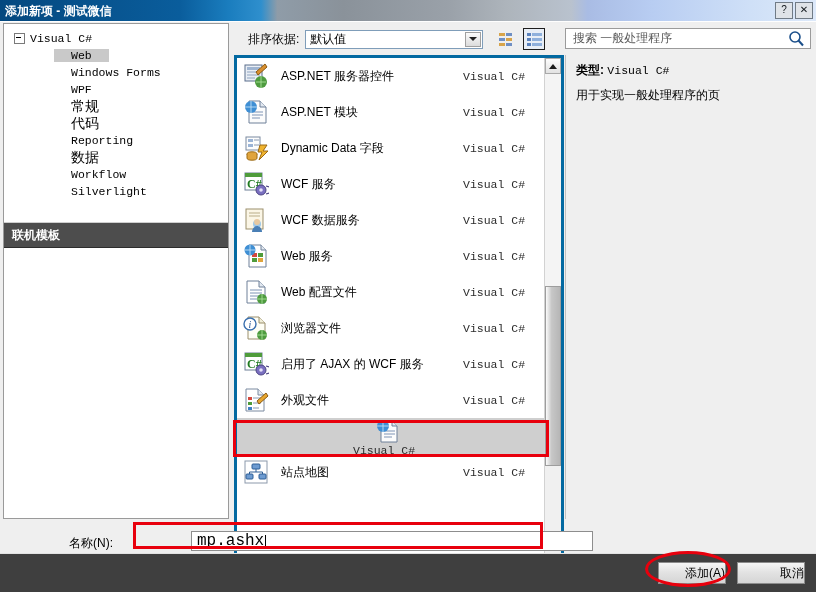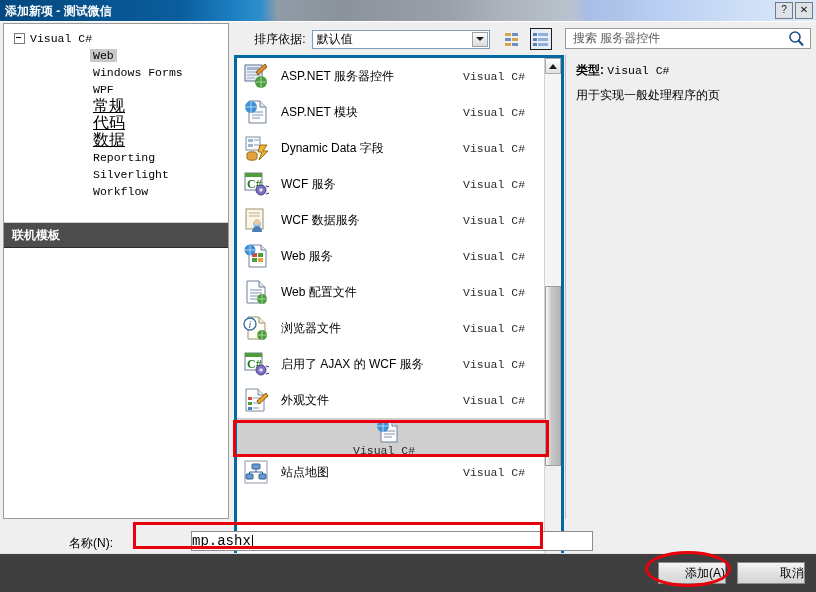--- a/index.html
+++ b/index.html
@@ -67,35 +67,35 @@
   }
   .tnode.root{padding-left:10px;}
   .expander{
     width:9px;height:9px;border:1px solid #7a7a7a;background:#fff;
     display:inline-block;position:relative;margin-right:5px;flex:none;
   }
   .expander:before{
     content:"";position:absolute;left:1px;top:3px;width:5px;height:1px;background:#000;
   }
   .tchild{padding-left:50px;}
-  .tchild .lbl{padding:0 3px;margin-left:36px;}
+  .tchild .lbl{padding:0 17px;}
   .tchild.sel .lbl{background:#c9c9c9;}
-  .cjk{font-family:"DejaVu Sans","Liberation Sans",sans-serif;font-size:16px;text-decoration:underline;}
+  .cjk{font-family:"DejaVu Sans","Liberation Sans",sans-serif;font-size:14px;}
   .online-hdr{
     margin-top:12px;
     height:24px;background:#4d4d4d;
     border-top:1px solid #cfcfcf;border-bottom:1px solid #2c2c2c;
     display:flex;align-items:center;padding-left:8px;
     color:#ffffff;font-weight:bold;font-size:12px;
   }
 
   
   .sortrow{
-    position:absolute;left:238px;top:4px;width:330px;height:26px;
-    display:flex;align-items:center;justify-content:center;
+    position:absolute;left:248px;top:4px;width:330px;height:26px;
+    display:flex;align-items:center;
   }
   .sortlabel{color:#000;font-size:12px;margin-right:6px;}
   .combo{
     width:178px;height:19px;background:#ffffff;
     border:1px solid #7f9db9;display:flex;align-items:center;
     box-sizing:border-box;position:relative;
   }
   .combo .val{padding-left:4px;font-size:12px;color:#000;}
   .combo .arrowbox{
     position:absolute;right:1px;top:1px;width:16px;height:15px;
@@ -187,21 +187,21 @@
   }
   .namelabel{
     position:absolute;left:16px;top:8px;font-size:12px;color:#000;
   }
   .namefield{
     position:absolute;left:138px;top:4px;width:402px;height:20px;
     background:#ffffff;border:1px solid #8d8d8d;box-sizing:border-box;
     display:flex;align-items:center;
   }
   .namefield .nv{
-    font-size:14px;color:#000;
+    padding-left:5px;font-size:16px;color:#000;
     font-family:"Liberation Mono","DejaVu Sans Mono",monospace;
   }
   .namefield .caretbar{
     width:1px;height:13px;background:#000;margin-left:1px;
   }
 
   
   .footer{
     position:absolute;left:0;top:553px;width:816px;height:39px;
     background:#3f3f3f;border-top:1px solid #e2e2e2;
@@ -258,30 +258,30 @@
         <div class="tnode tchild">
           <span class="lbl">WPF</span>
         </div>
         <div class="tnode tchild">
           <span class="lbl cjk">常规</span>
         </div>
         <div class="tnode tchild">
           <span class="lbl cjk">代码</span>
         </div>
         <div class="tnode tchild">
+          <span class="lbl">Reporting</span>
+        </div>
+        <div class="tnode tchild">
           <span class="lbl cjk">数据</span>
         </div>
         <div class="tnode tchild">
-          <span class="lbl">Reporting</span>
+          <span class="lbl">Workflow</span>
         </div>
         <div class="tnode tchild">
           <span class="lbl">Silverlight</span>
-        </div>
-        <div class="tnode tchild">
-          <span class="lbl">Workflow</span>
         </div>
       </div>
 
       <div class="online-hdr">联机模板</div>
     </div>
 
     <div class="sortrow">
       <span class="sortlabel">排序依据:</span>
       <div class="combo">
         <span class="val">默认值</span>
@@ -307,21 +307,21 @@
             <rect x="0" y="5" width="4" height="3" fill="#5b82bd"></rect>
               <rect x="5" y="5" width="10" height="3" fill="#8fb0dc"></rect>
             <rect x="0" y="10" width="4" height="3" fill="#5b82bd"></rect>
               <rect x="5" y="10" width="10" height="3" fill="#8fb0dc"></rect>
           </svg>
         </div>
       </div>
     </div>
 
     <div class="searchbox">
-      <span class="ph">搜索 服务器控件</span>
+      <span class="ph">搜索 一般处理程序</span>
       <svg class="magnifier" viewBox="0 0 20 19">
         <circle cx="8" cy="8" r="5" fill="none" stroke="#1b4f8a" stroke-width="1.6"></circle>
         <line x1="11.5" y1="11.5" x2="16" y2="16.5" stroke="#1b4f8a" stroke-width="2"></line>
       </svg>
     </div>
 
     <div class="listpane">
       <div class="listinner">
 
         <div class="trow">

